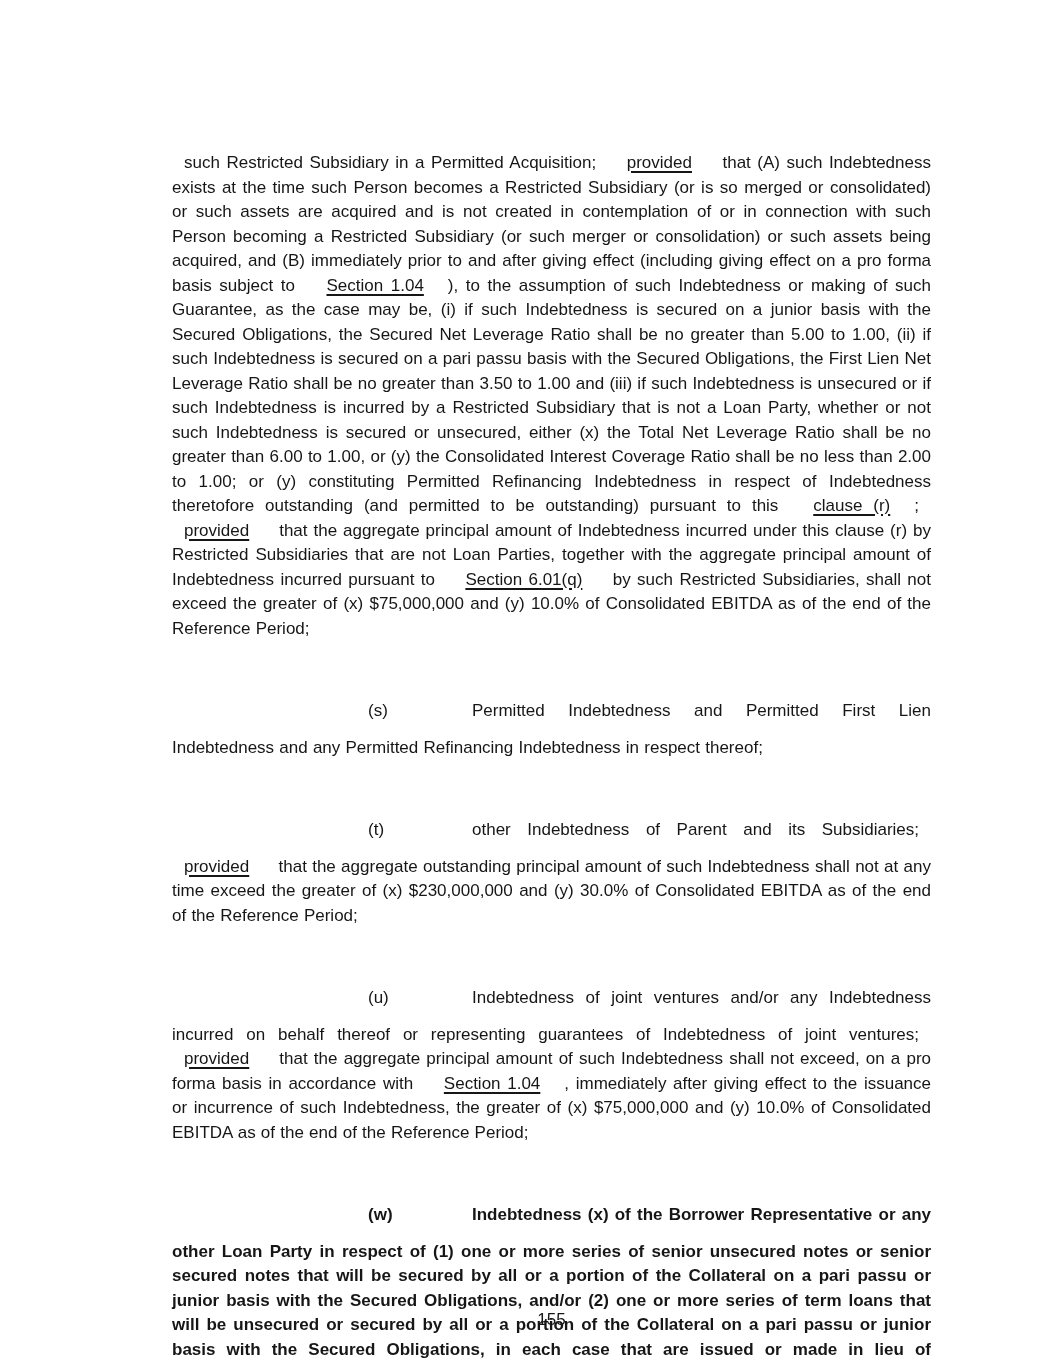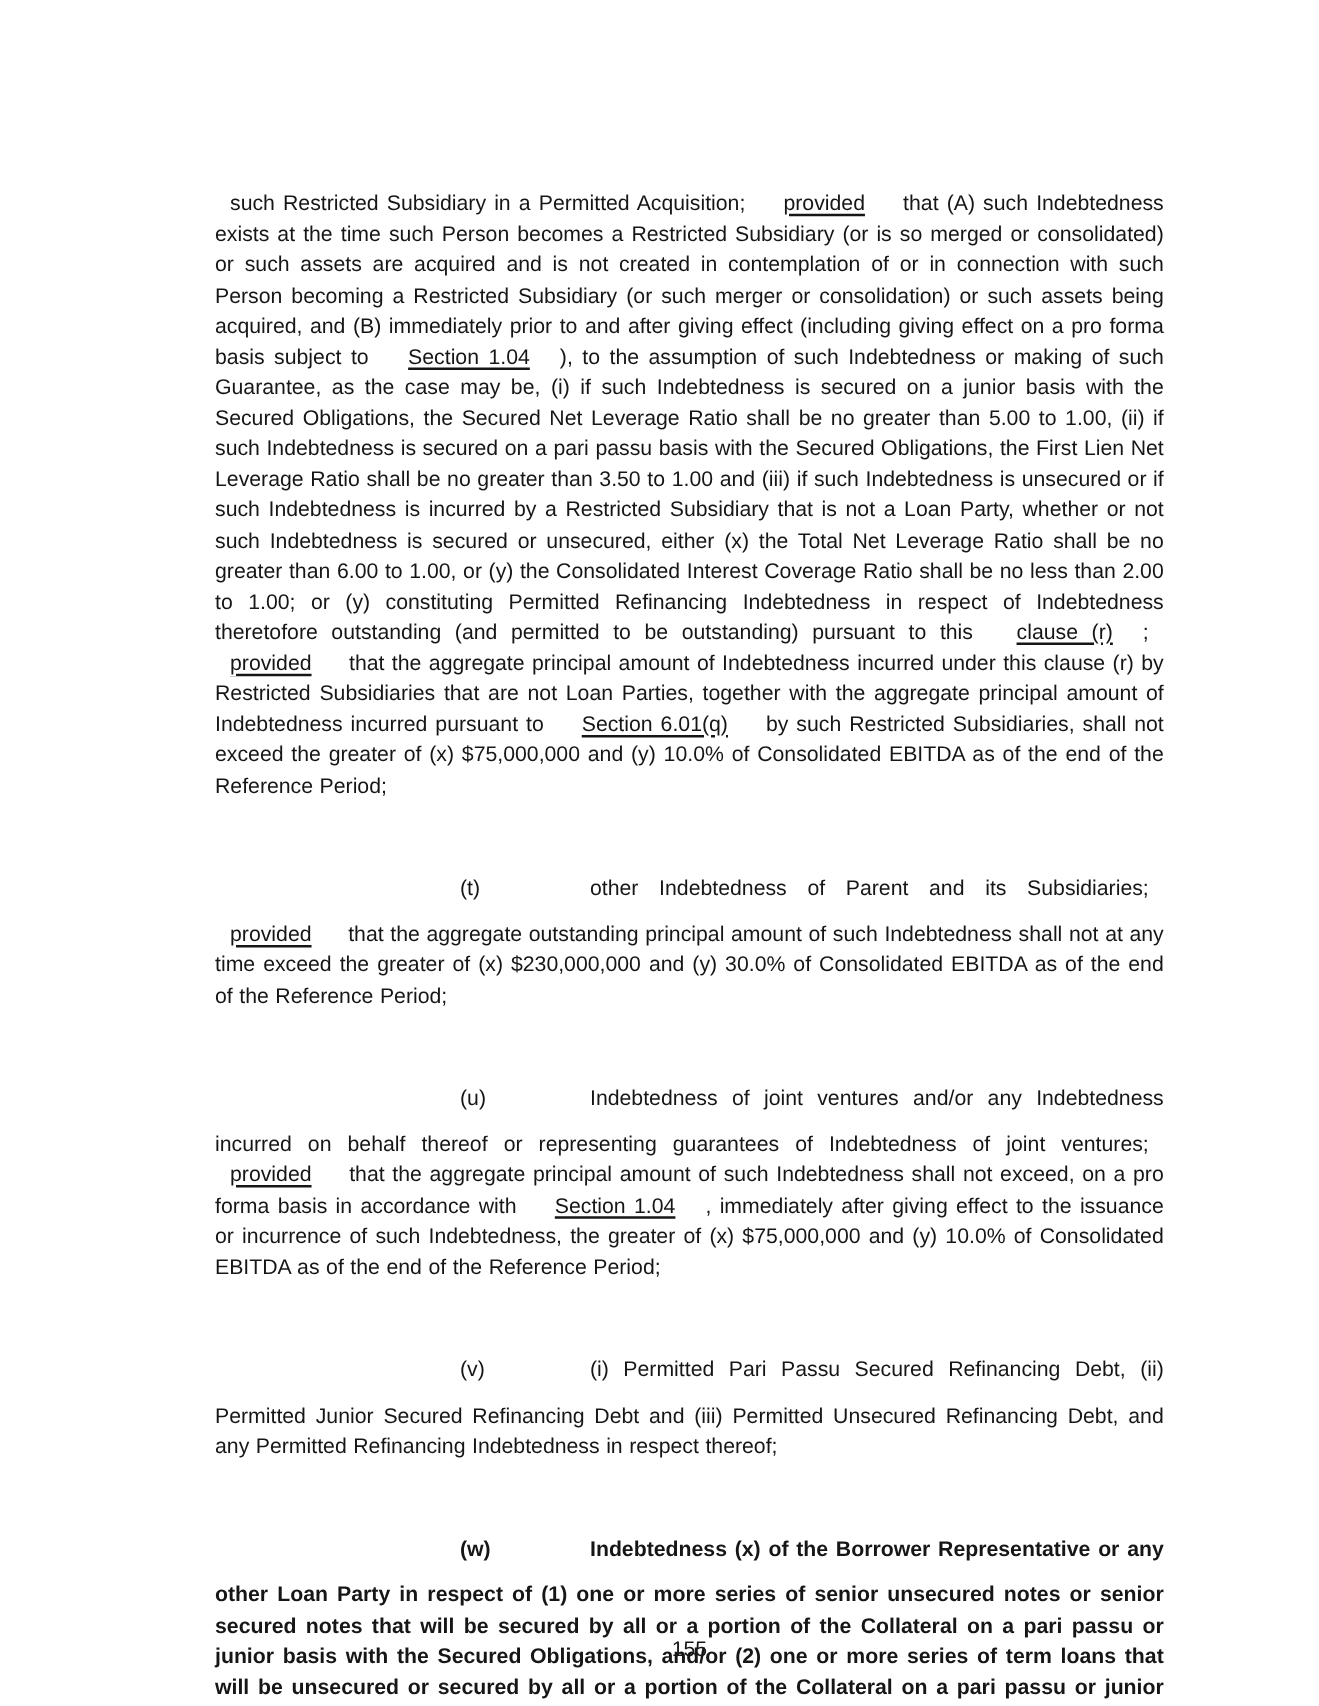--- a/index.html
+++ b/index.html
@@ -45,21 +45,21 @@
     font-size: 17px;
     line-height: 24.5px;
   }
 </style>
 </head>
 <body>
 
 <div class="page">
   <div class="doc-body">
       <p class="para"><span class="run">such Restricted Subsidiary in a Permitted Acquisition; </span><span class="run underline">provided</span><span class="run"> that (A) such Indebtedness exists at the time such Person becomes a Restricted Subsidiary (or is so merged or consolidated) or such assets are acquired and is not created in contemplation of or in connection with such Person becoming a Restricted Subsidiary (or such merger or consolidation) or such assets being acquired, and (B) immediately prior to and after giving effect (including giving effect on a pro forma basis subject to </span><span class="run underline">Section 1.04</span><span class="run">), to the assumption of such Indebtedness or making of such Guarantee, as the case may be, (i) if such Indebtedness is secured on a junior basis with the Secured Obligations, the Secured Net Leverage Ratio shall be no greater than 5.00 to 1.00, (ii) if such Indebtedness is secured on a pari passu basis with the Secured Obligations, the First Lien Net Leverage Ratio shall be no greater than 3.50 to 1.00 and (iii) if such Indebtedness is unsecured or if such Indebtedness is incurred by a Restricted Subsidiary that is not a Loan Party, whether or not such Indebtedness is secured or unsecured, either (x) the Total Net Leverage Ratio shall be no greater than 6.00 to 1.00, or (y) the Consolidated Interest Coverage Ratio shall be no less than 2.00 to 1.00; or (y) constituting Permitted Refinancing Indebtedness in respect of Indebtedness theretofore outstanding (and permitted to be outstanding) pursuant to this </span><span class="run underline">clause (r)</span><span class="run">; </span><span class="run underline">provided</span><span class="run"> that the aggregate principal amount of Indebtedness incurred under this clause (r) by Restricted Subsidiaries that are not Loan Parties, together with the aggregate principal amount of Indebtedness incurred pursuant to </span><span class="run underline">Section 6.01(q)</span><span class="run"> by such Restricted Subsidiaries, shall not exceed the greater of (x) $75,000,000 and (y) 10.0% of Consolidated EBITDA as of the end of the Reference Period;</span></p>
+      <p class="para labeled"><span class="clause-label">(s)</span><span class="run">Permitted Indebtedness and Permitted First Lien Indebtedness and any Permitted Refinancing Indebtedness in respect thereof;</span></p>
       <p class="para labeled"><span class="clause-label">(t)</span><span class="run">other Indebtedness of Parent and its Subsidiaries; </span><span class="run underline">provided</span><span class="run"> that the aggregate outstanding principal amount of such Indebtedness shall not at any time exceed the greater of (x) $230,000,000 and (y) 30.0% of Consolidated EBITDA as of the end of the Reference Period;</span></p>
       <p class="para labeled"><span class="clause-label">(u)</span><span class="run">Indebtedness of joint ventures and/or any Indebtedness incurred on behalf thereof or representing guarantees of Indebtedness of joint ventures; </span><span class="run underline">provided</span><span class="run"> that the aggregate principal amount of such Indebtedness shall not exceed, on a pro forma basis in accordance with </span><span class="run underline">Section 1.04</span><span class="run">, immediately after giving effect to the issuance or incurrence of such Indebtedness, the greater of (x) $75,000,000 and (y) 10.0% of Consolidated EBITDA as of the end of the Reference Period;</span></p>
-      <p class="para labeled"><span class="clause-label">(v)</span><span class="run">(i) Permitted Pari Passu Secured Refinancing Debt, (ii) Permitted Junior Secured Refinancing Debt and (iii) Permitted Unsecured Refinancing Debt, and any Permitted Refinancing Indebtedness in respect thereof;</span></p>
       <p class="para labeled"><span class="clause-label">(w)</span><span class="run">Indebtedness (x) of the Borrower Representative or any other Loan Party in respect of (1) one or more series of senior unsecured notes or senior secured notes that will be secured by all or a portion of the Collateral on a pari passu or junior basis with the Secured Obligations, and/or (2) one or more series of term loans that will be unsecured or secured by all or a portion of the Collateral on a pari passu or junior basis with the Secured Obligations, in each case that are issued or made in lieu of Incremental Revolving Loans and/or Incremental Term Loans; </span><span class="run underline">provided</span><span class="run"> that (A) such Indebtedness is not scheduled to mature prior to the Latest Maturity</span></p>
     </div>
   <div class="page-footer">
     <span>155</span>
   </div>
 </div>
 
 </body></html>

